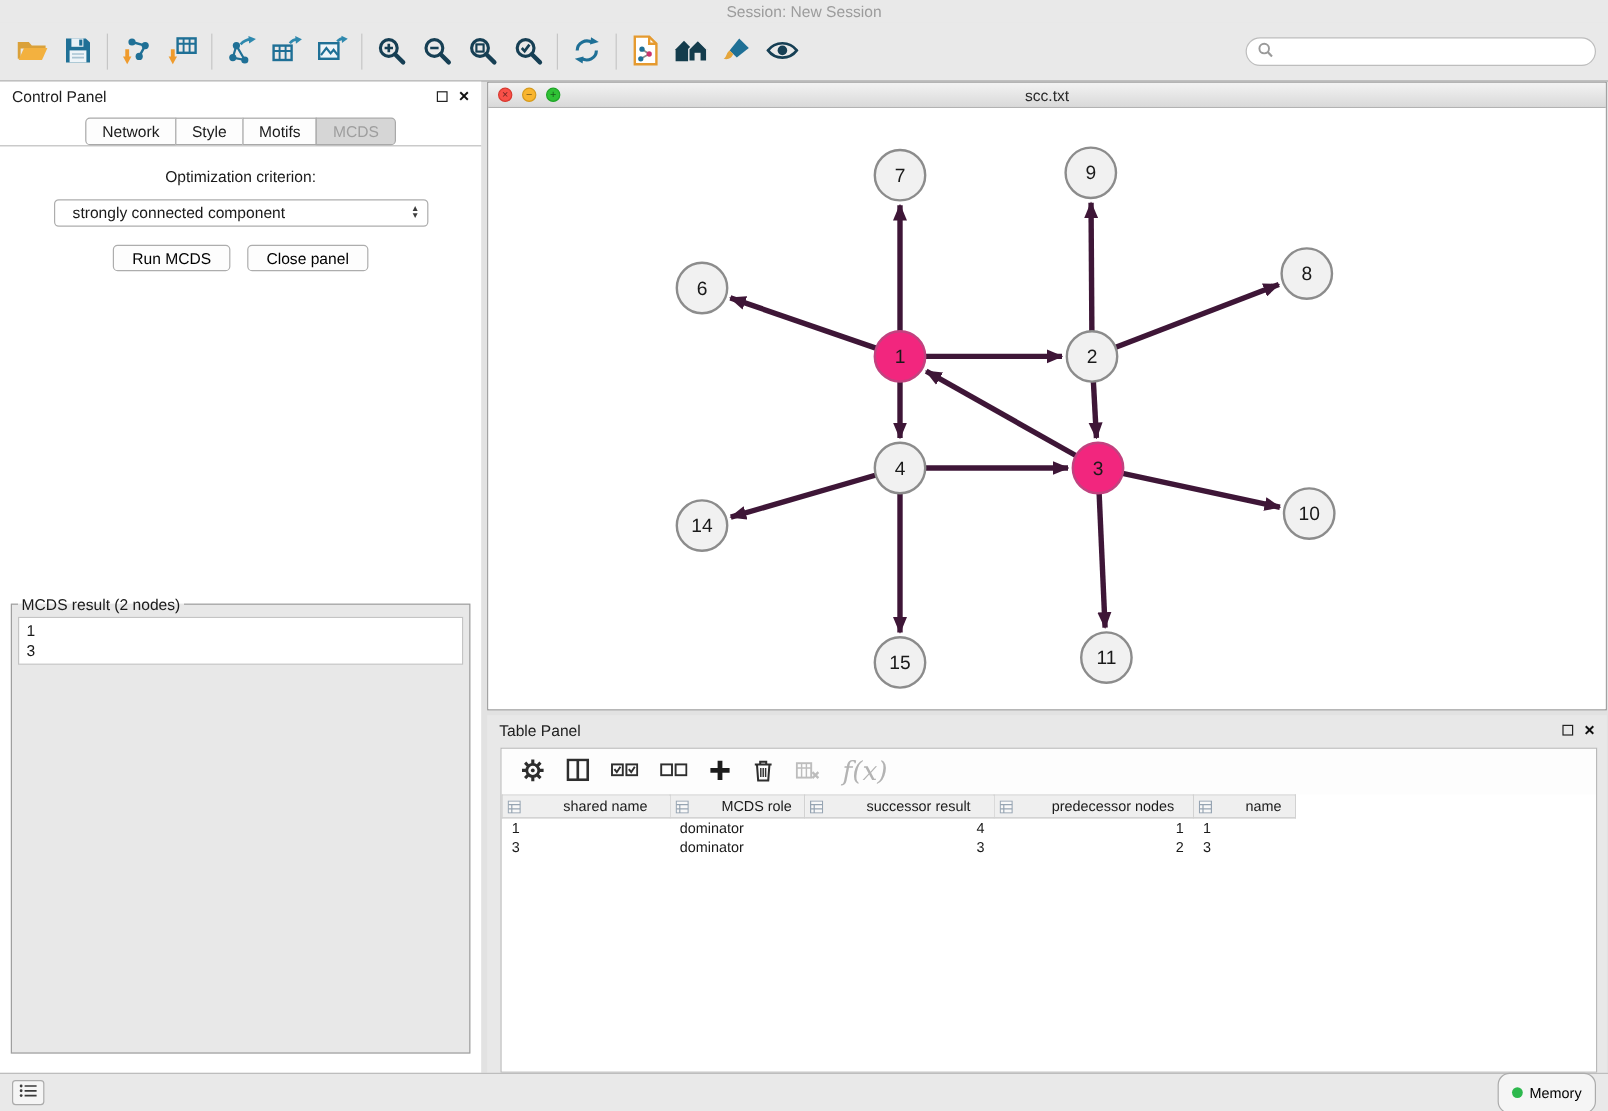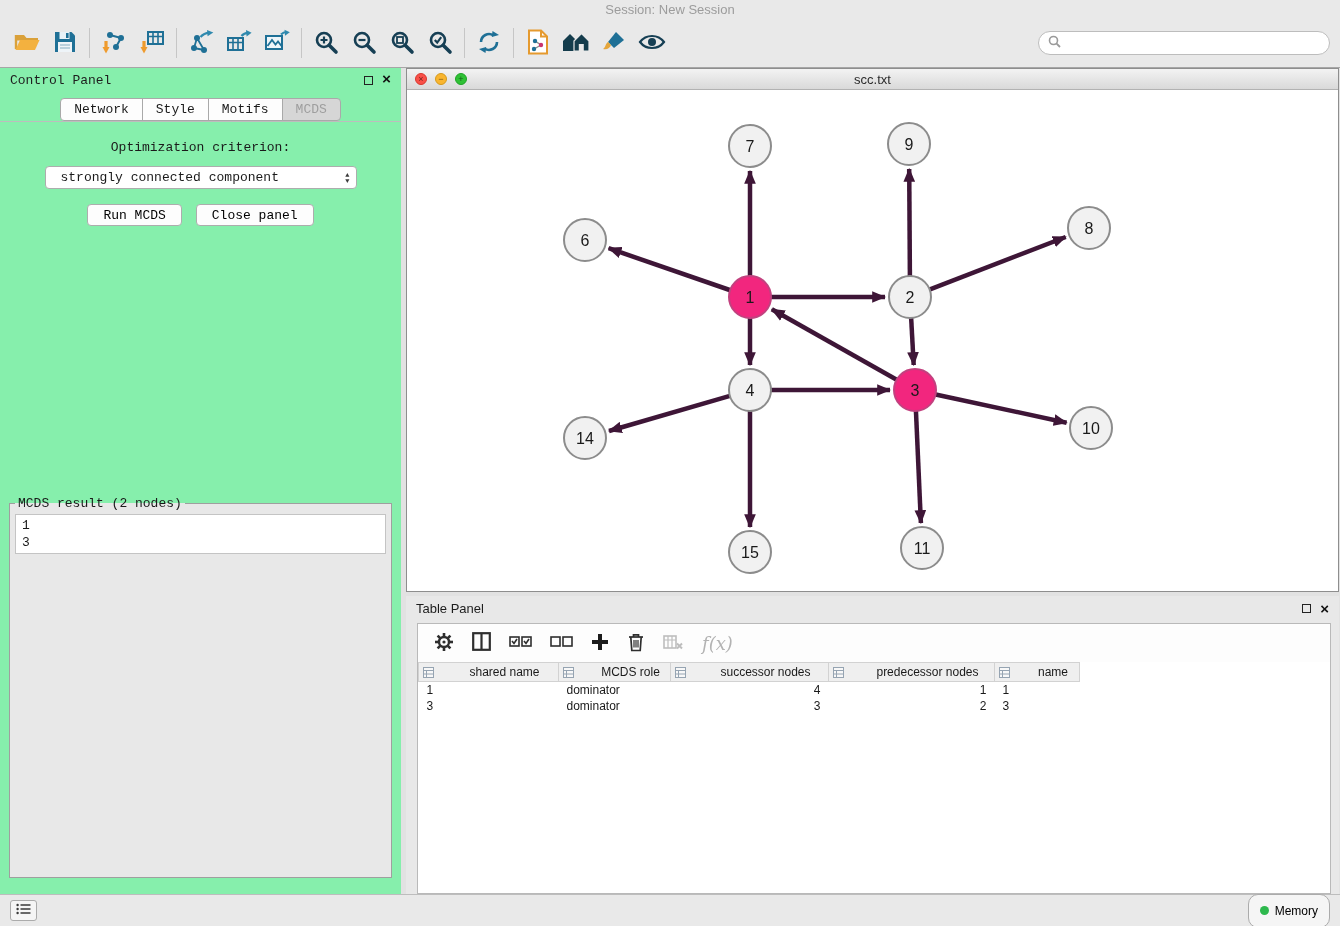--- a/index.html
+++ b/index.html
@@ -27,21 +27,21 @@
   .close-x { font-weight:bold; font-size:15px; color:#111; line-height:12px; }
 
   .tab { border:1px solid #a9a9a9; background:#fdfdfd; font-size:13px; padding:3px 13px;
          margin-left:-1px; white-space:nowrap; }
   .tab:first-child { border-top-left-radius:4px; border-bottom-left-radius:4px; margin-left:0; }
   .tab:last-child { border-top-right-radius:4px; border-bottom-right-radius:4px; }
   .tab.active { background:#d6d6d6; color:#9e9e9e; }
 
   
   .control-panel { position:absolute; left:0; top:68px; width:401px; bottom:32px;
-                   background:#86efac; display:flex; flex-direction:column;font-family:Liberation Mono, monospace; }
+                   background:#ffffff; display:flex; flex-direction:column; }
   .cp-tabs { display:flex; justify-content:center; border-bottom:1px solid #bdbdbd; padding-top:5px; }
   .cp-body { flex:1; display:flex; flex-direction:column; align-items:center; padding-top:18px; }
   .opt-label { margin-bottom:11px; }
   .dropdown { width:312px; height:23px; background:#fff; border:1px solid #adadad; border-radius:4px;
               display:flex; align-items:center; padding:0 6px 0 15px;gap:36px; }
   .dd-arrows { margin-left:auto; display:flex; flex-direction:column; line-height:6px;
                font-size:7px; color:#3c3c3c; text-align:center; }
   .btn-row { display:flex; gap:14px; margin-top:15px; }
   .pbtn { height:22px; padding:0 15px; background:#fdfdfd; border:1px solid #adadad;
           border-radius:4px; font-size:13px; font-family:inherit; }
@@ -66,21 +66,21 @@
   .net-canvas { flex:1; display:block; background:#fff; }
 
   
   .table-panel { position:absolute; left:406px; top:596px; width:933px; bottom:32px;
                  background:#e8e8e8; display:flex; flex-direction:column; }
   .table-container { margin:2px 8px 0 11px; border:1px solid #b9b9b9; background:#fff;
                      flex:1; display:flex; flex-direction:column; overflow:hidden; }
   .table-toolbar { height:38px; display:flex; align-items:center; gap:18px; padding:0 16px;
                    background:#fdfdfd; }
   .ttbtn { border:none; background:transparent; display:flex; align-items:center; justify-content:center; }
-  .fx { font-family:"DejaVu Serif","Liberation Serif",serif; font-style:italic; color:#b3b3b3; font-size:18px; }
+  .fx { font-family:"DejaVu Serif","Liberation Serif",serif; font-style:italic; color:#b3b3b3; font-size:22px; }
   table.data { border-collapse:collapse; table-layout:fixed; width:661px; font-size:12px; }
   table.data th { background:#efefef; border:1px solid #d2d2d2; height:19px; font-weight:normal;
                   text-align:center; position:relative;padding-left:32px; }
   table.data th .hicon { position:absolute; left:4px; top:4px; }
   table.data td { height:16px; padding:0 8px; overflow:hidden; white-space:nowrap; }
   td.num { text-align:right; padding-right:12px; }
   .table-tabs { display:flex; justify-content:center; padding:8px 0 7px 0; }
 
   
   .statusbar { position:absolute; left:0; right:0; bottom:0; height:32px; background:#e9e9e9;
@@ -442,21 +442,21 @@
                     <rect x="0.5" y="0.5" width="10" height="10" fill="#f8f8f8" stroke="#96a4b2"></rect>
                     <path d="M0.5 3.5 h10 M3.5 3.5 v7 M0.5 7 h10" stroke="#96a4b2" fill="none"></path>
                   </svg></span><span>shared name</span></th>
             <th><span class="hicon"><svg width="11" height="11" viewBox="0 0 11 11">
                     <rect x="0.5" y="0.5" width="10" height="10" fill="#f8f8f8" stroke="#96a4b2"></rect>
                     <path d="M0.5 3.5 h10 M3.5 3.5 v7 M0.5 7 h10" stroke="#96a4b2" fill="none"></path>
                   </svg></span><span>MCDS role</span></th>
             <th><span class="hicon"><svg width="11" height="11" viewBox="0 0 11 11">
                     <rect x="0.5" y="0.5" width="10" height="10" fill="#f8f8f8" stroke="#96a4b2"></rect>
                     <path d="M0.5 3.5 h10 M3.5 3.5 v7 M0.5 7 h10" stroke="#96a4b2" fill="none"></path>
-                  </svg></span><span>successor nodes</span></th>
+                  </svg></span><span>successor result</span></th>
             <th><span class="hicon"><svg width="11" height="11" viewBox="0 0 11 11">
                     <rect x="0.5" y="0.5" width="10" height="10" fill="#f8f8f8" stroke="#96a4b2"></rect>
                     <path d="M0.5 3.5 h10 M3.5 3.5 v7 M0.5 7 h10" stroke="#96a4b2" fill="none"></path>
                   </svg></span><span>predecessor nodes</span></th>
             <th><span class="hicon"><svg width="11" height="11" viewBox="0 0 11 11">
                     <rect x="0.5" y="0.5" width="10" height="10" fill="#f8f8f8" stroke="#96a4b2"></rect>
                     <path d="M0.5 3.5 h10 M3.5 3.5 v7 M0.5 7 h10" stroke="#96a4b2" fill="none"></path>
                   </svg></span><span>name</span></th>
           </tr>
         </thead>

